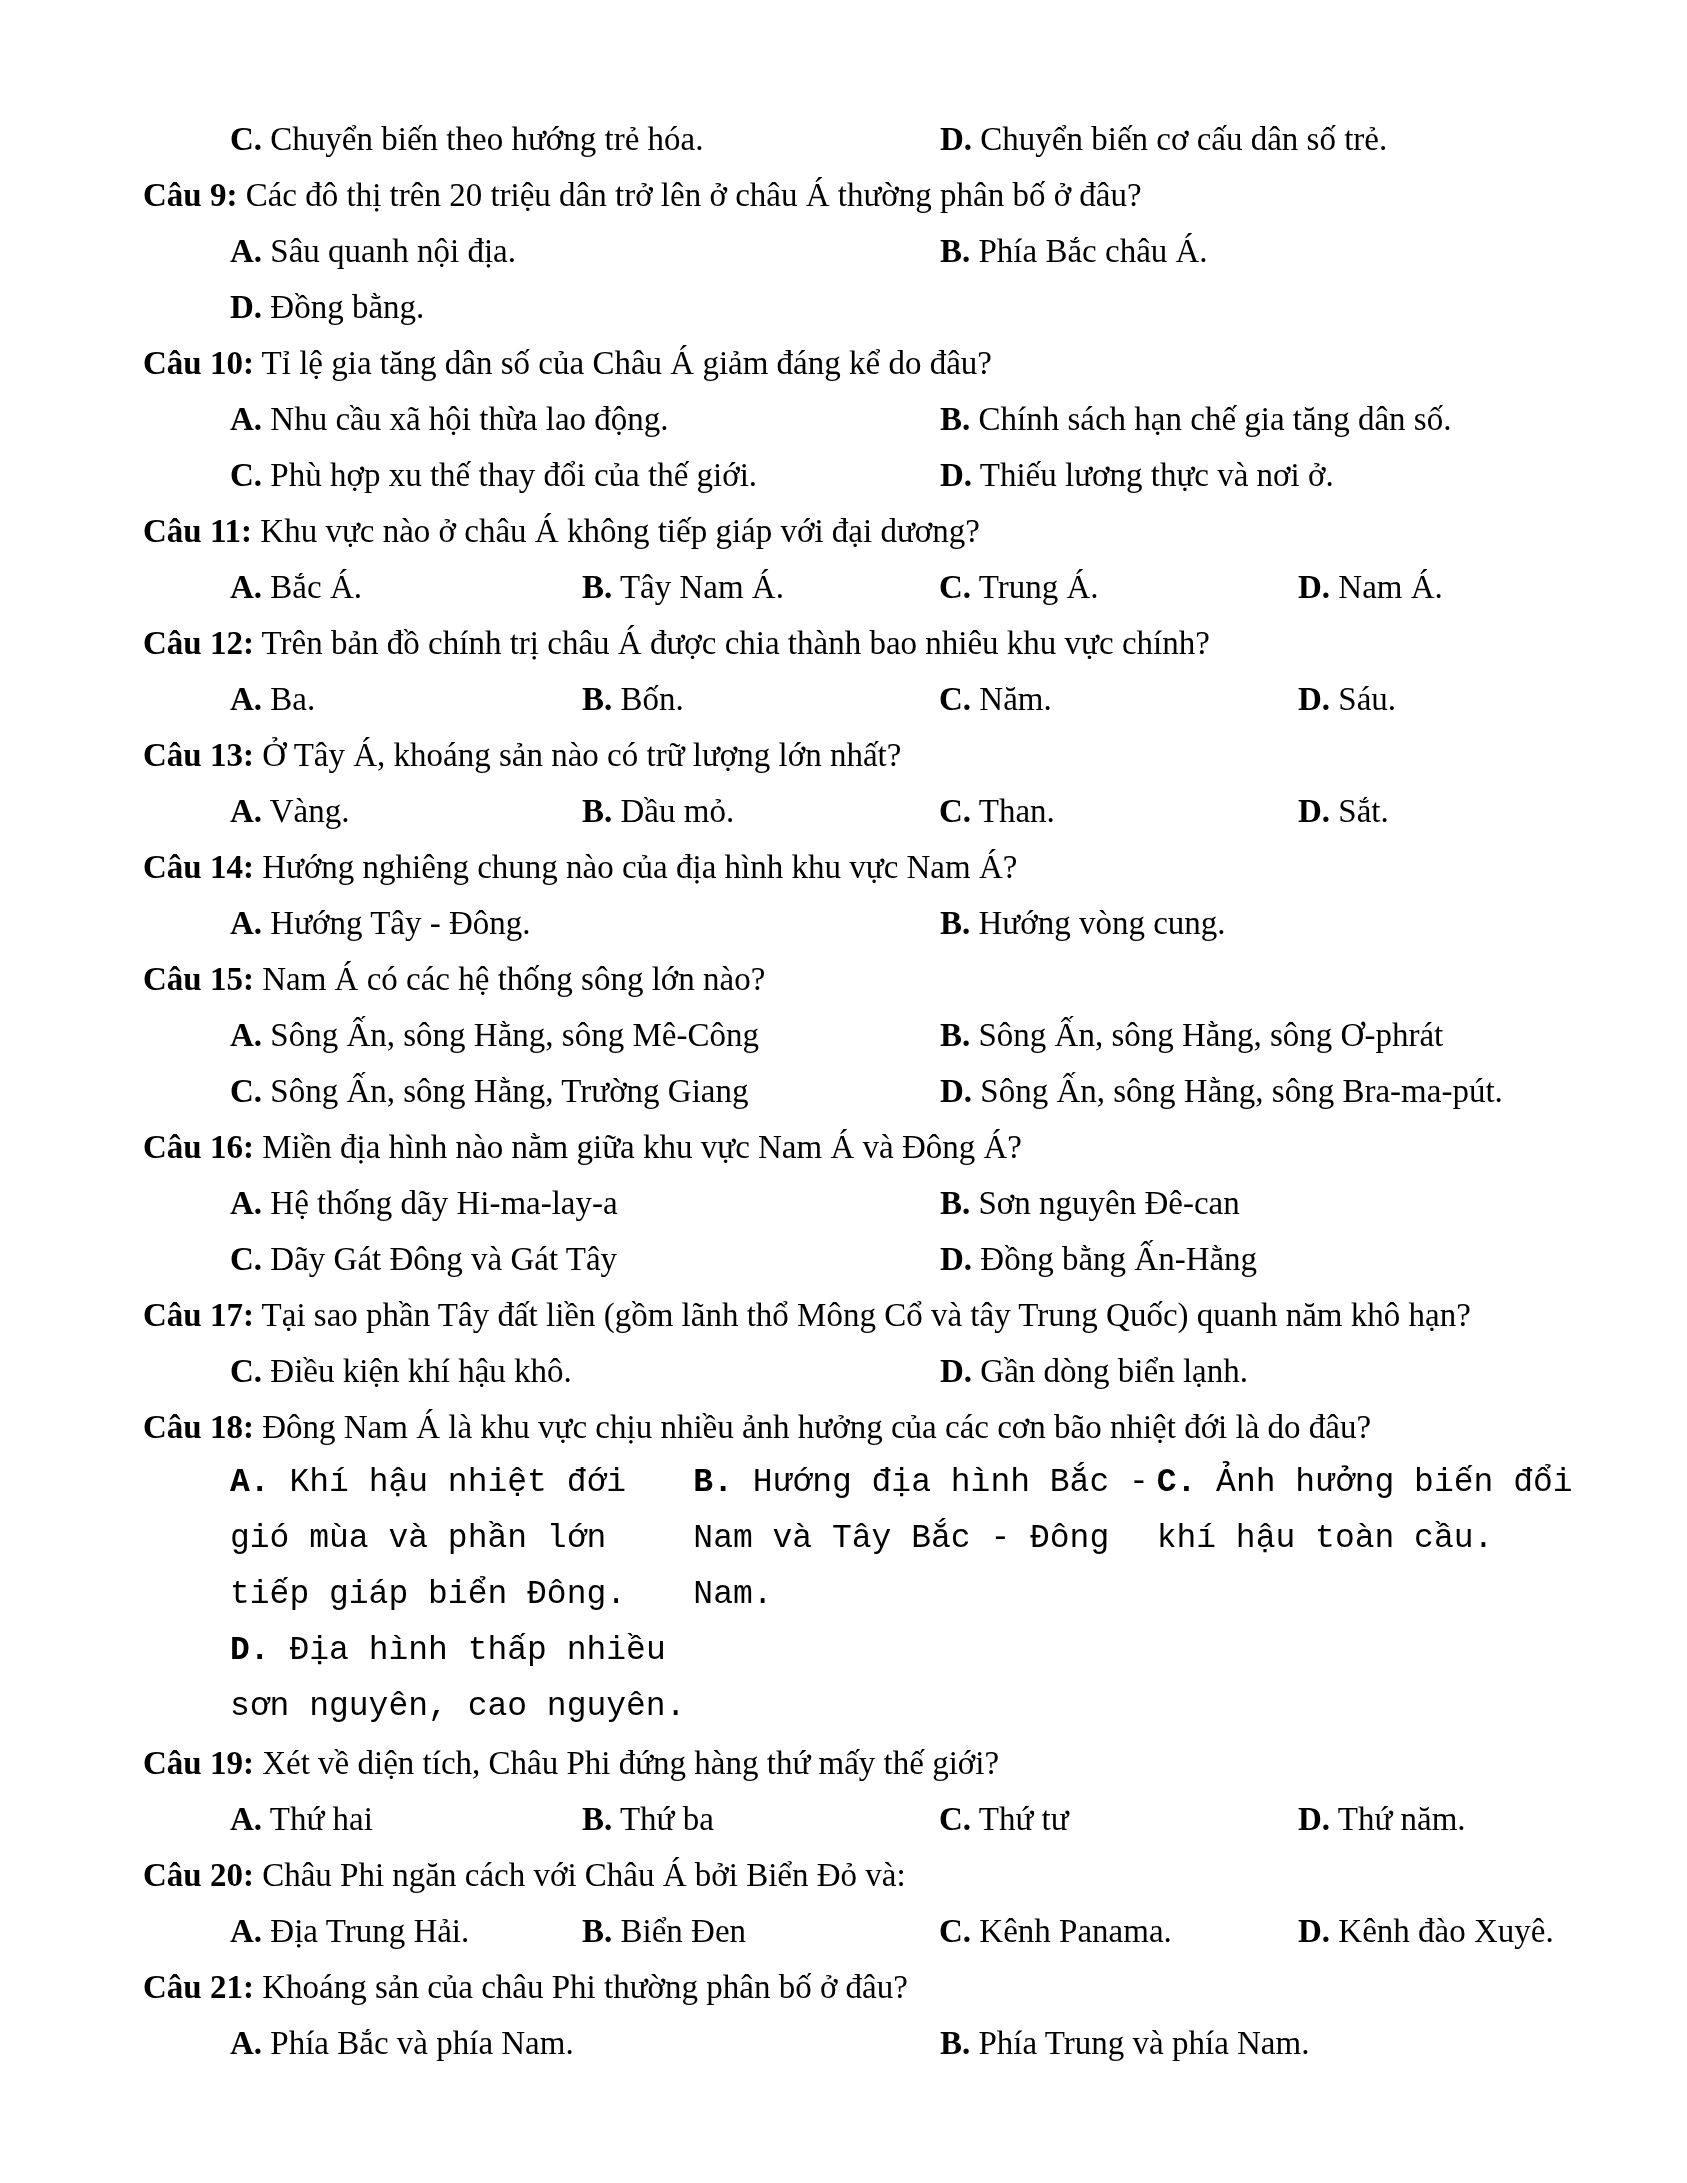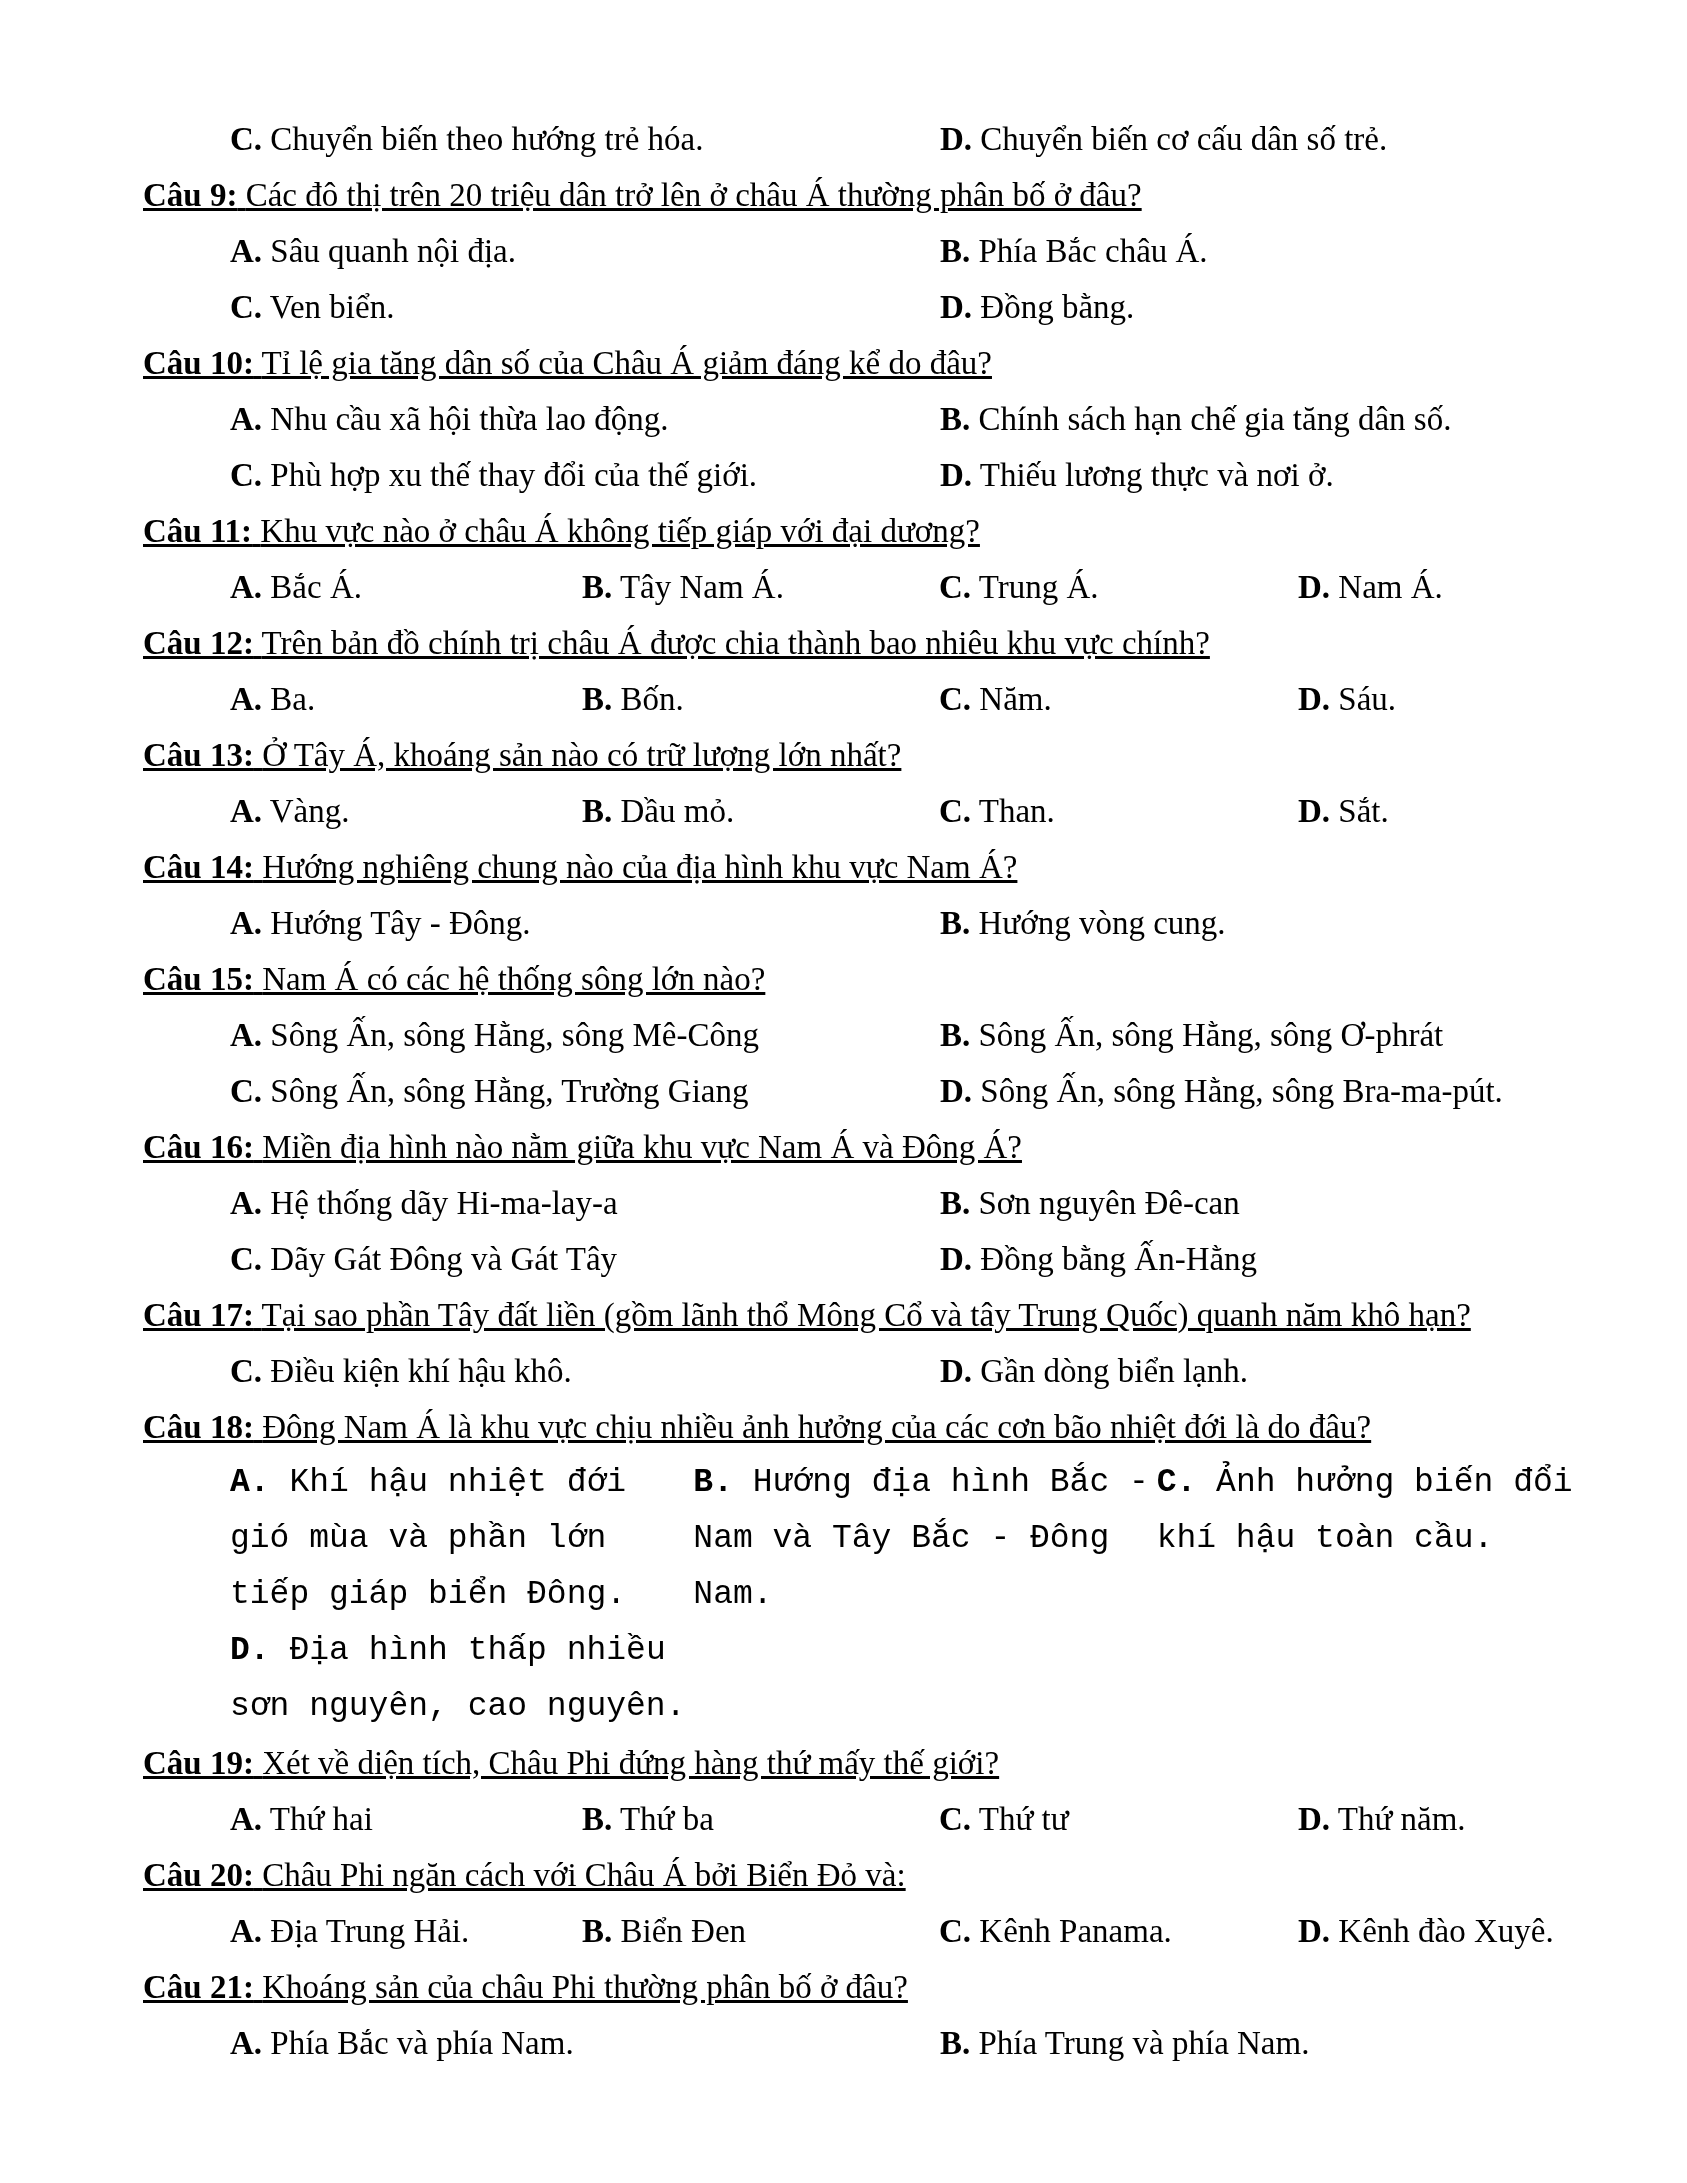--- a/index.html
+++ b/index.html
@@ -12,21 +12,21 @@
     font-size: 33px;
     overflow: hidden;
   }
   .page {
     box-sizing: border-box;
     width: 1687px;
     height: 2183px;
     padding: 111px 67px 0 143px;
   }
   .b { font-weight: bold; }
-  .q { margin: 0; line-height: 56px; text-decoration: underline; }
+  .q { margin: 0; line-height: 56px; }
   .opts {
     margin-left: 87px;
     display: grid;
   }
   .opts .opt { line-height: 56px; }
   .c2 { grid-template-columns: 710px auto; }
   .c4 { grid-template-columns: 352px 357px 359px auto; }
   .c1 { grid-template-columns: 1fr 1fr 1fr; font-family: Liberation Mono, monospace; }
 </style>
 </head>
@@ -41,21 +41,20 @@
     </div>
   </section>
 
   <section>
     <p class="q"><span class="b">Câu 9:</span> <span>Các đô thị trên 20 triệu dân trở lên ở châu Á thường phân bố ở đâu?</span></p>
     <div class="opts c2">
       <div class="opt"><span class="b">A.</span> <span>Sâu quanh nội địa.</span></div>
       <div class="opt"><span class="b">B.</span> <span>Phía Bắc châu Á.</span></div>
     </div>
     <div class="opts c2">
-      <div class="opt"><span class="b">C.</span> <span>Ven biển.</span></div>
       <div class="opt"><span class="b">D.</span> <span>Đồng bằng.</span></div>
     </div>
   </section>
 
   <section>
     <p class="q"><span class="b">Câu 10:</span> <span>Tỉ lệ gia tăng dân số của Châu Á giảm đáng kể do đâu?</span></p>
     <div class="opts c2">
       <div class="opt"><span class="b">A.</span> <span>Nhu cầu xã hội thừa lao động.</span></div>
       <div class="opt"><span class="b">B.</span> <span>Chính sách hạn chế gia tăng dân số.</span></div>
     </div>

